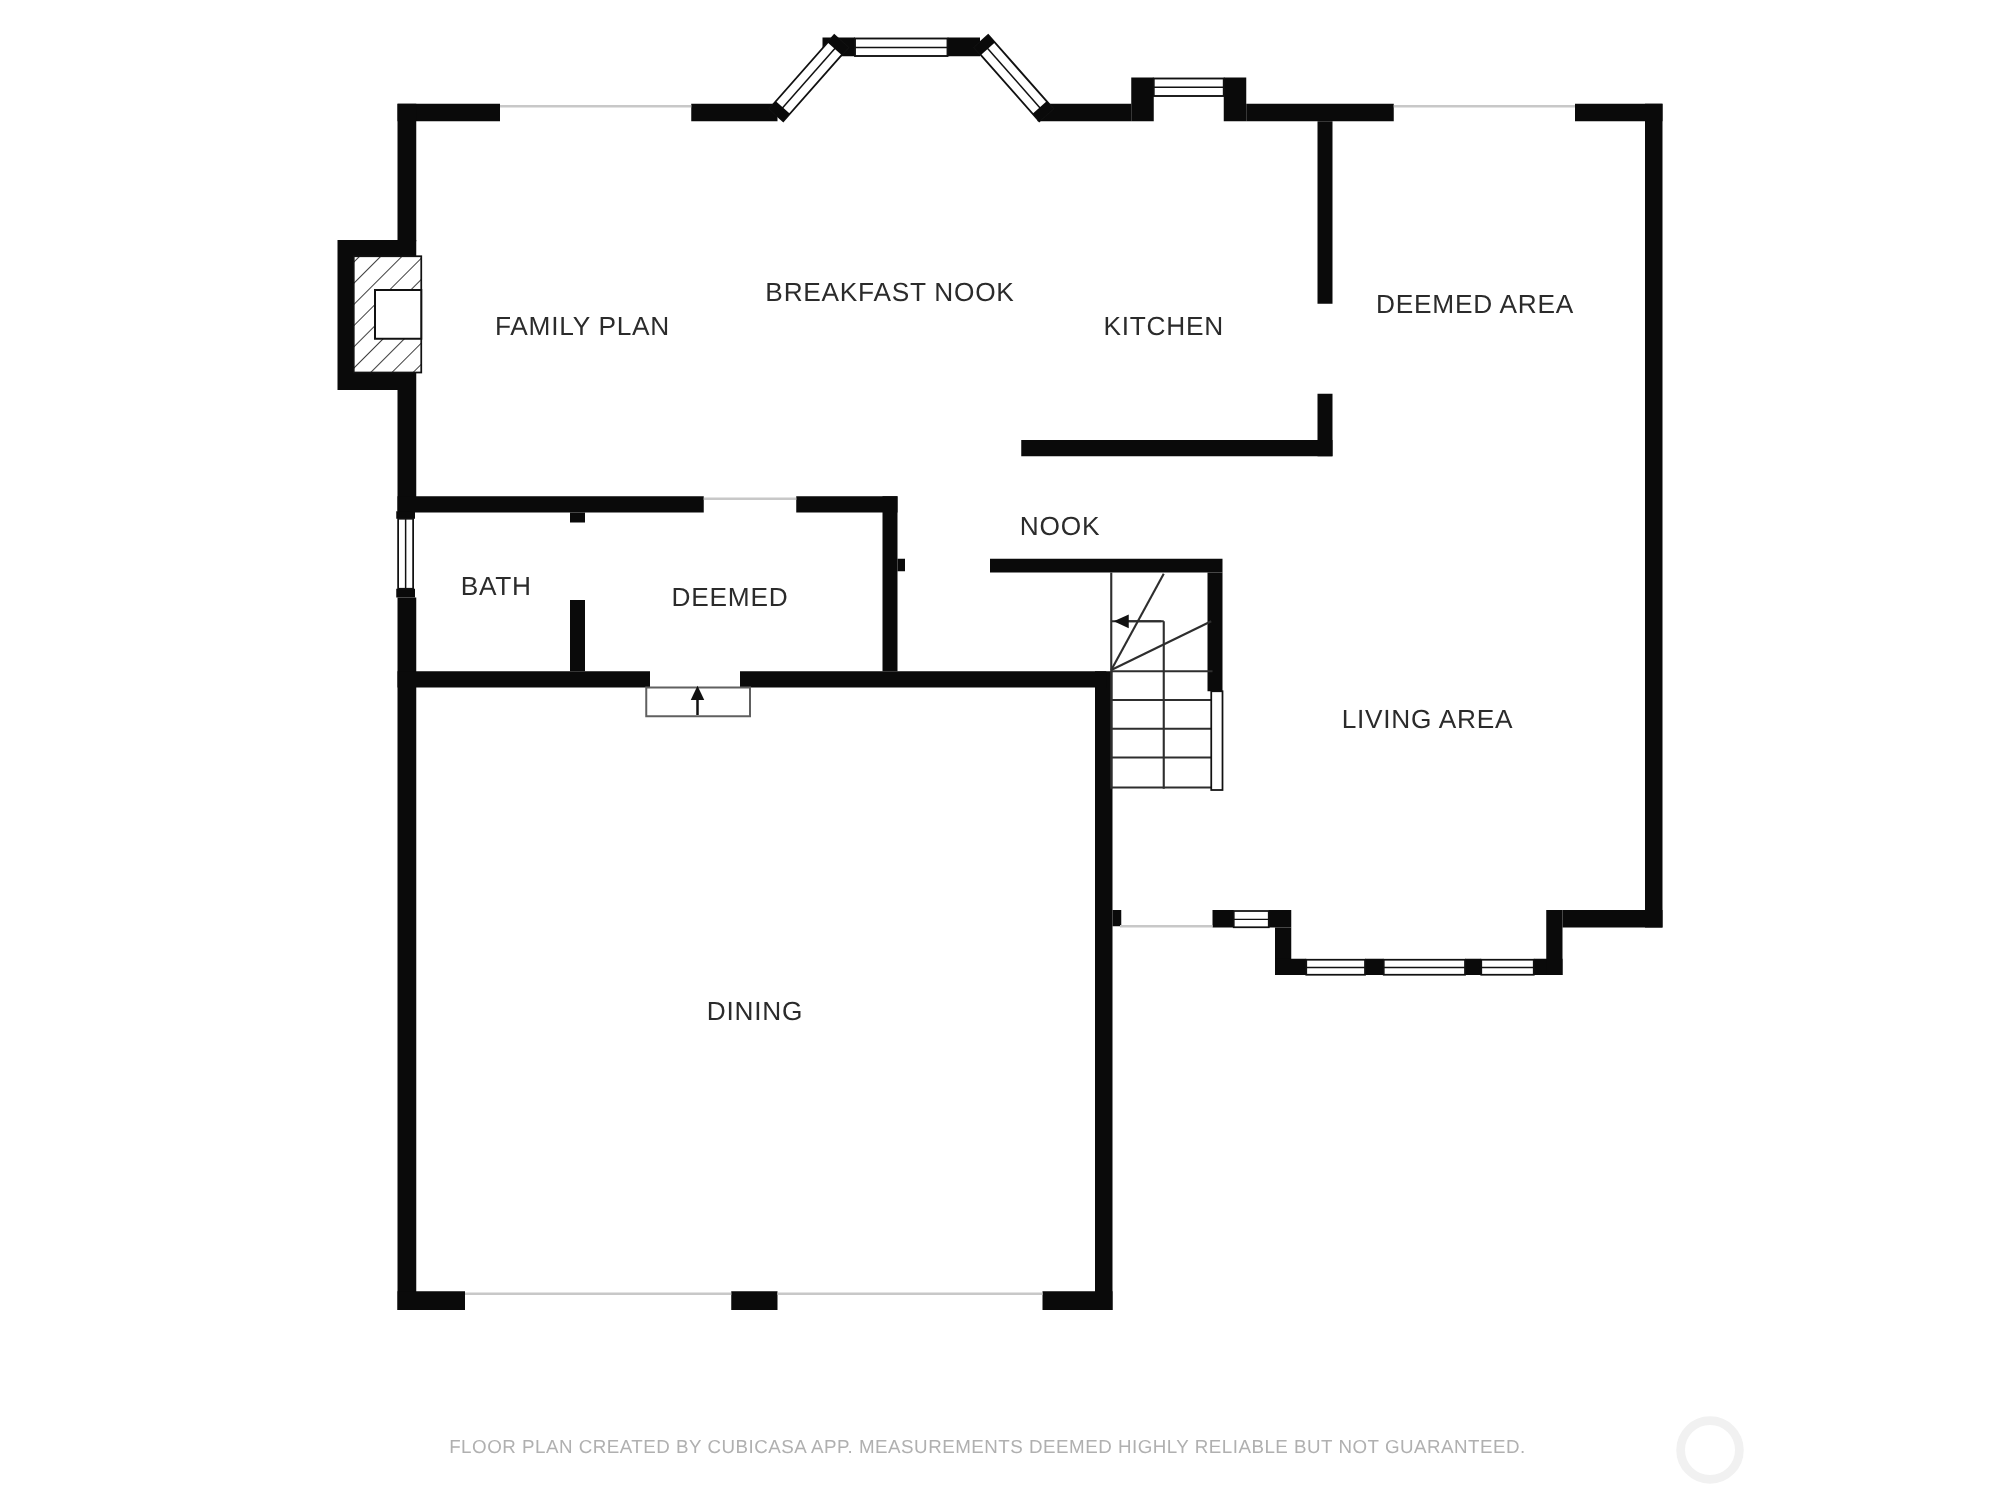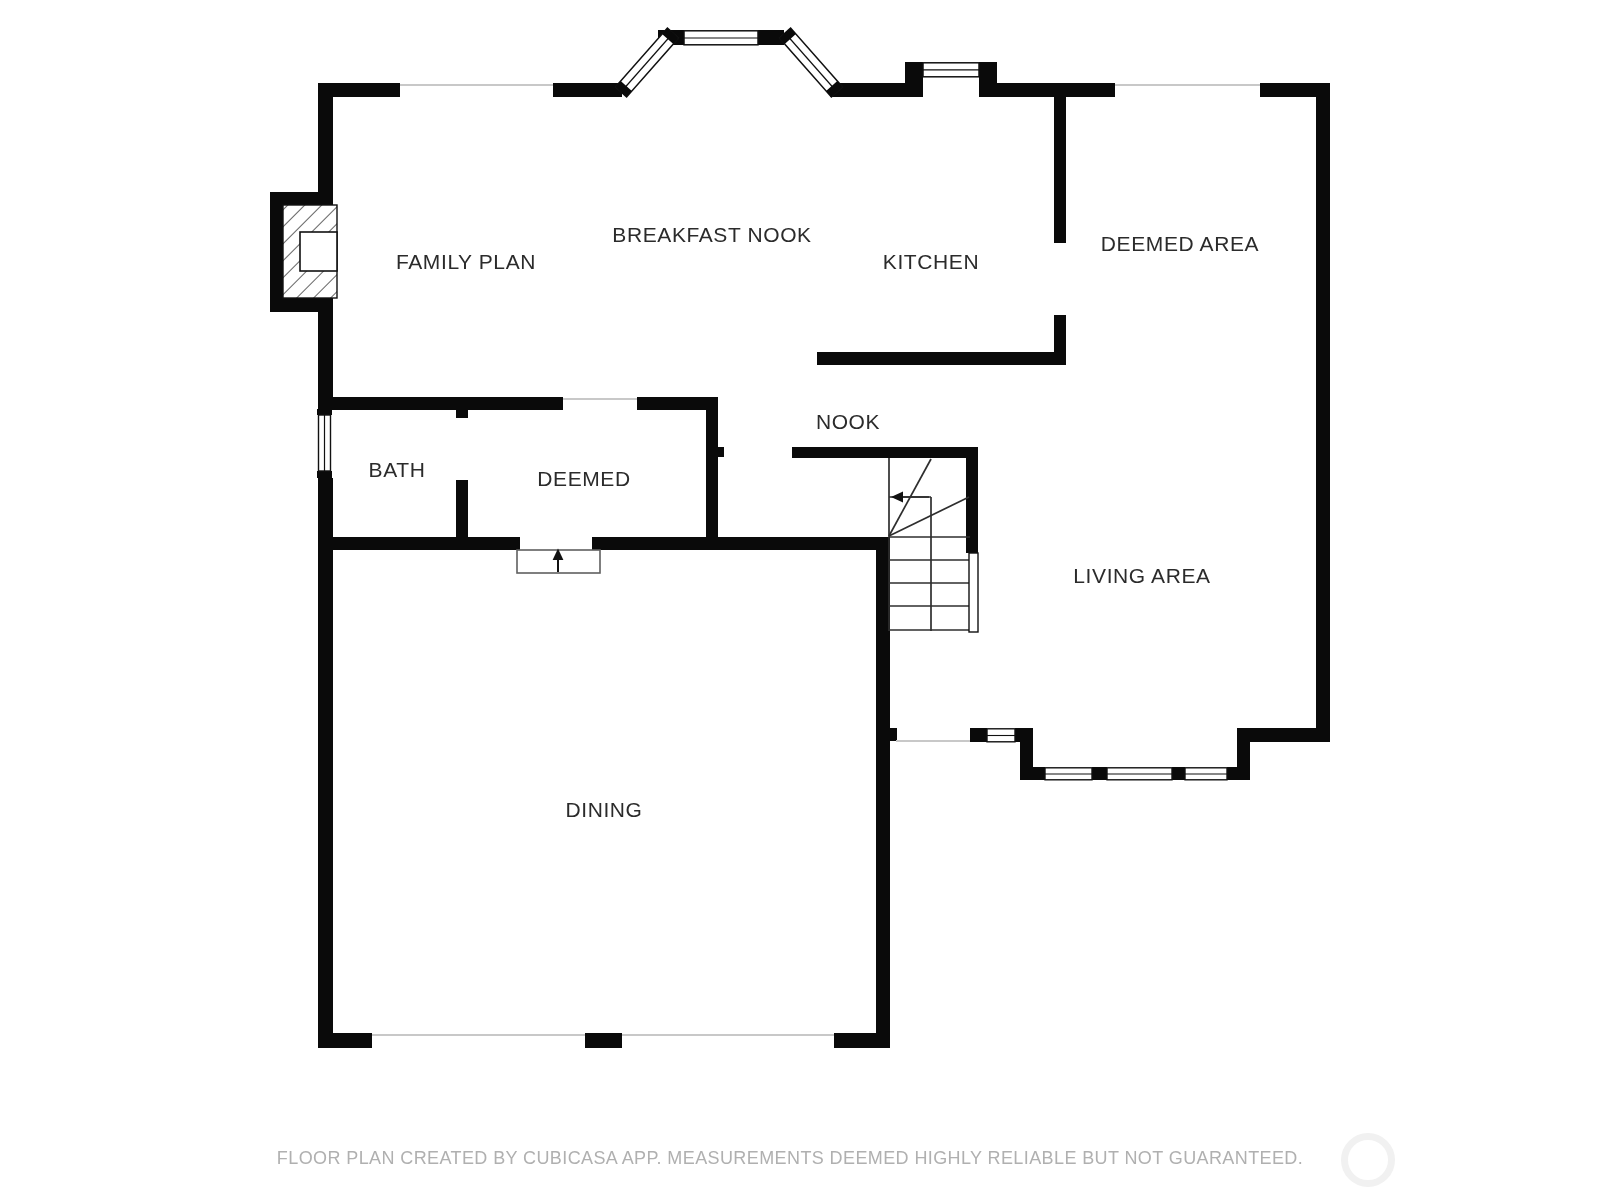--- a/index.html
+++ b/index.html
@@ -17,21 +17,21 @@
     font-size:21px;
     letter-spacing:0.6px;
     color:#2b2b2b;
     white-space:nowrap;
     font-family:"Liberation Sans", sans-serif;
   }
   .footer-text{
     position:absolute;
     left:790px;top:1158px;
     transform:translate(-50%,-50%);
-    font-size:18px;
+    font-size:15px;
     letter-spacing:0.4px;
     color:#b0b0b0;
     white-space:nowrap;
   }
   .watermark-circle{
     position:absolute;
     left:1341px;top:1133px;
     width:54px;height:54px;
     border:7px solid #f1f1f1;
     border-radius:50%;

